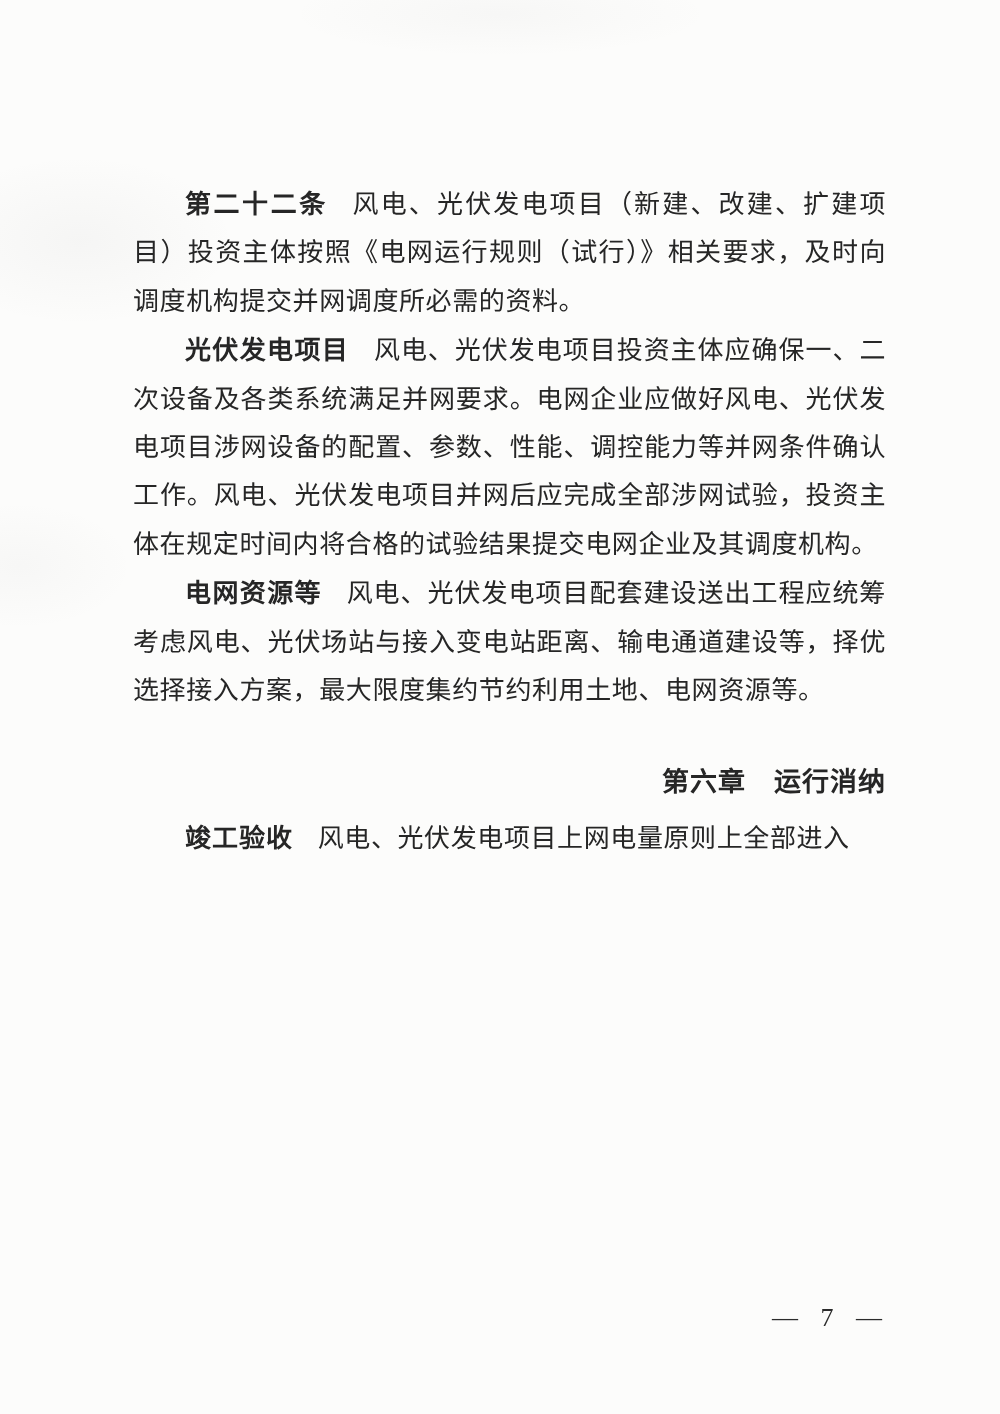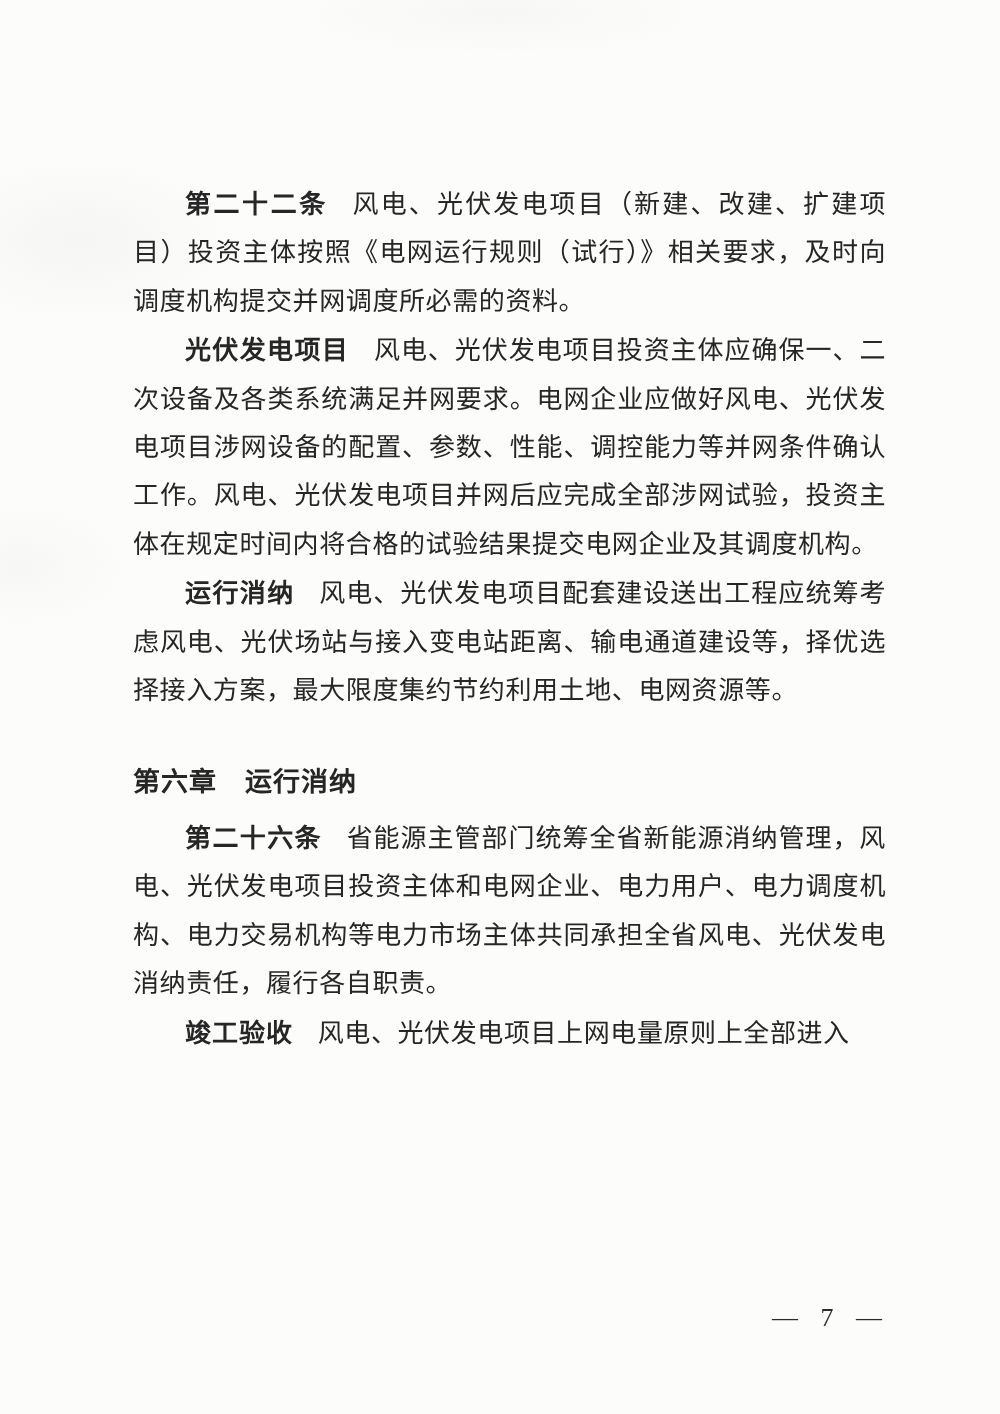--- a/index.html
+++ b/index.html
@@ -46,21 +46,21 @@
     font-weight: 700;
     font-family: "Liberation Sans", "DejaVu Sans", sans-serif;
     margin-right: 0.95em;
     letter-spacing: 1px;
   }
   .chapter {
     margin: 43px 0 7px 0;
     font-size: 27px;
     font-weight: 700;
     font-family: Liberation Sans, sans-serif;
-    text-align: left;
+    text-align: right;
     text-indent: 0;
     letter-spacing: 1px;
     line-height: 48.4px;
   }
   .footer {
     position: absolute;
     top: 1303px;
     left: 133px;
     width: 753px;
     text-align: right;
@@ -79,28 +79,25 @@
     <p class="para">
       <span class="lead">第二十二条</span><span>风电、光伏发电项目（新建、改建、扩建项目）投资主体按照《电网运行规则（试行）》相关要求，及时向调度机构提交并网调度所必需的资料。</span>
     </p>
 
     <p class="para">
       <span class="lead">光伏发电项目</span><span>风电、光伏发电项目投资主体应确保一、二次设备及各类系统满足并网要求。电网企业应做好风电、光伏发电项目涉网设备的配置、参数、性能、调控能力等并网条件确认工作。风电、光伏发电项目并网后应完成全部涉网试验，投资主体在规定时间内将合格的试验结果提交电网企业及其调度机构。</span>
     </p>
 
 
     <p class="para">
-      <span class="lead">运行消纳</span><span>风电、光伏发电项目配套建设送出工程应统筹考虑风电、光伏场站与接入变电站距离、输电通道建设等，择优选择接入方案，最大限度集约节约利用土地、电网资源等。</span>
+      <span class="lead">电网资源等</span><span>风电、光伏发电项目配套建设送出工程应统筹考虑风电、光伏场站与接入变电站距离、输电通道建设等，择优选择接入方案，最大限度集约节约利用土地、电网资源等。</span>
     </p>
 
     <h2 class="chapter">第六章　运行消纳</h2>
 
-    <p class="para">
-      <span class="lead">第二十六条</span><span>省能源主管部门统筹全省新能源消纳管理，风电、光伏发电项目投资主体和电网企业、电力用户、电力调度机构、电力交易机构等电力市场主体共同承担全省风电、光伏发电消纳责任，履行各自职责。</span>
-    </p>
 
     <p class="para">
       <span class="lead">竣工验收</span><span>风电、光伏发电项目上网电量原则上全部进入</span>
     </p>
 
   </main>
 
   <div class="footer">— 7 —</div>
 </div>
 

